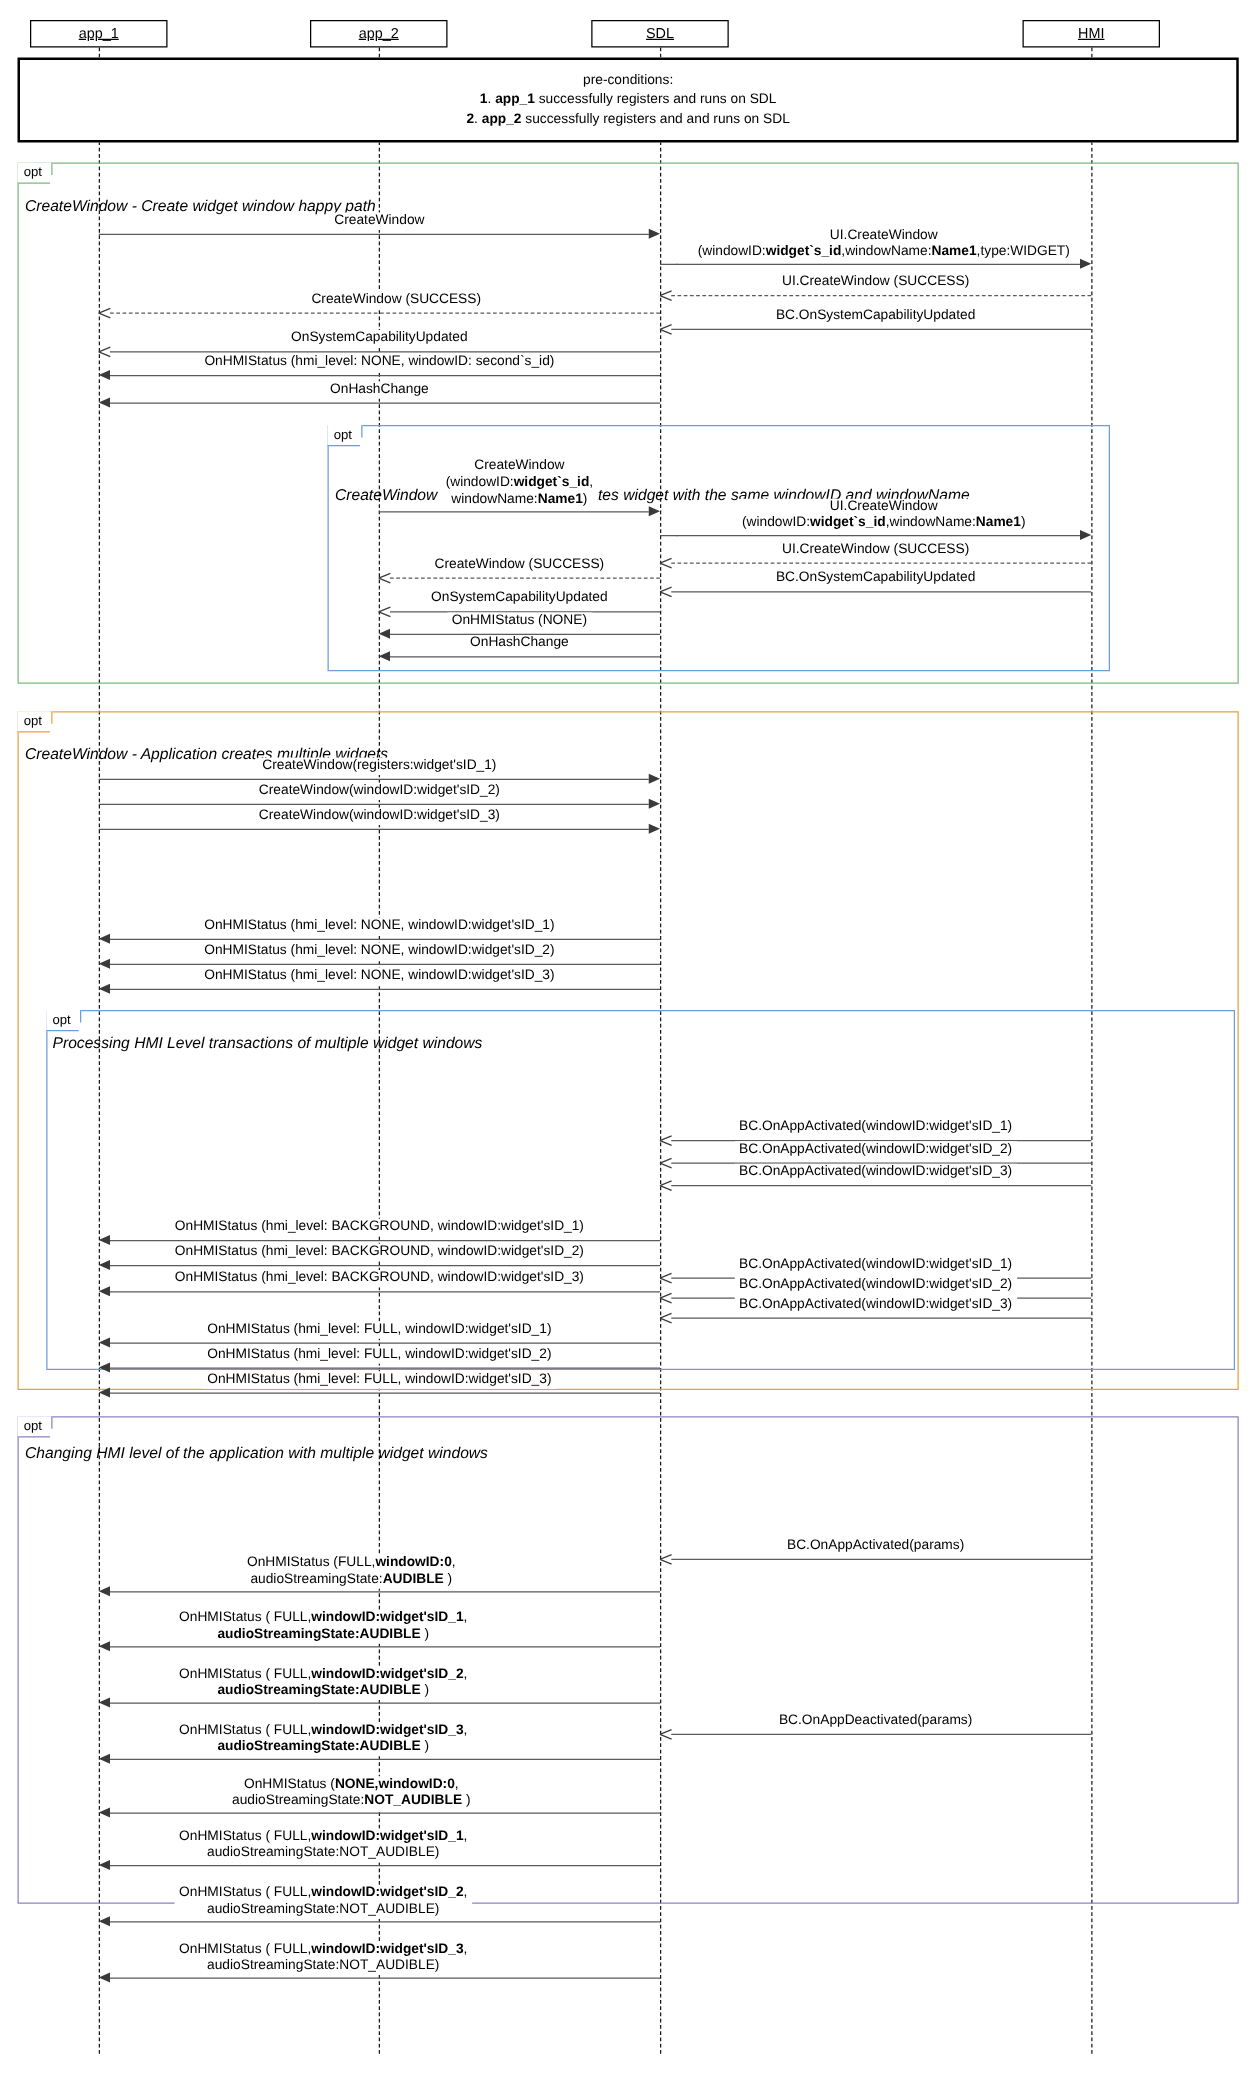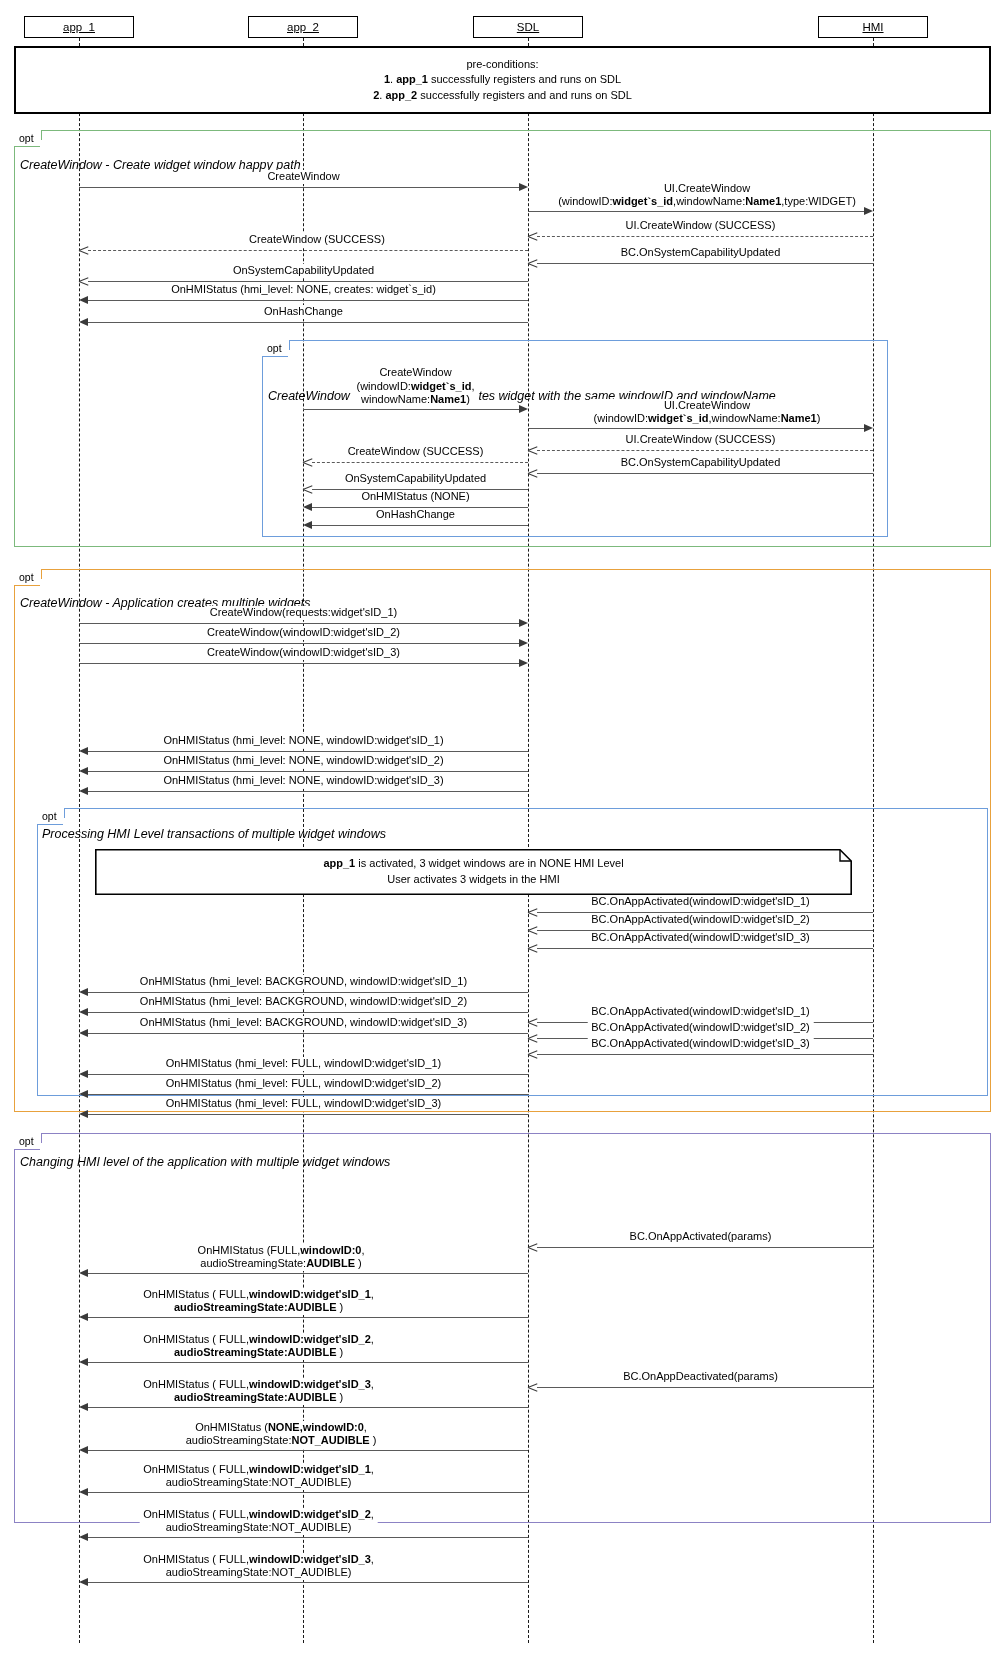--- a/index.html
+++ b/index.html
@@ -226,21 +226,21 @@
 
   <div class="msg" style="left:79px; top:281px; width:449px;">
     <div class="mline" style="left:9px; width:440px;"></div>
     <div class="arrowhead open-left" style="left:0px; top:-4.5px;"></div>
     <div class="mlabel above" style="left:50%;">OnSystemCapabilityUpdated</div>
   </div>
 
   <div class="msg" style="left:79px; top:300px; width:449px;">
     <div class="mline" style="left:9px; width:440px;"></div>
     <div class="arrowhead left" style="left:0px;"></div>
-    <div class="mlabel above" style="left:50%;">OnHMIStatus (hmi_level: NONE, creates: widget`s_id)</div>
+    <div class="mlabel above" style="left:50%;">OnHMIStatus (hmi_level: NONE, windowID: second`s_id)</div>
   </div>
 
   <div class="msg" style="left:79px; top:322px; width:449px;">
     <div class="mline" style="left:9px; width:440px;"></div>
     <div class="arrowhead left" style="left:0px;"></div>
     <div class="mlabel above" style="left:50%;">OnHashChange</div>
   </div>
 
   <div class="frag blue" style="left:262px; top:340px; width:626px; height:197px;">
     <div class="frag-box"></div>
@@ -299,21 +299,21 @@
 
   <div class="frag orange" style="left:14px; top:569px; width:977px; height:543px;">
     <div class="frag-box"></div>
     <div class="opt-tab">opt</div>
   </div>
   <div class="frag-title" style="left:20px; top:596px;">CreateWindow - Application creates multiple widgets</div>
 
   <div class="msg" style="left:79px; top:623px; width:449px;">
     <div class="mline" style="left:0; width:440px;"></div>
     <div class="arrowhead right" style="left:440px;"></div>
-    <div class="mlabel above" style="left:50%;">CreateWindow(requests:widget'sID_1)</div>
+    <div class="mlabel above" style="left:50%;">CreateWindow(registers:widget'sID_1)</div>
   </div>
   <div class="msg" style="left:79px; top:643px; width:449px;">
     <div class="mline" style="left:0; width:440px;"></div>
     <div class="arrowhead right" style="left:440px;"></div>
     <div class="mlabel above" style="left:50%;">CreateWindow(windowID:widget'sID_2)</div>
   </div>
   <div class="msg" style="left:79px; top:663px; width:449px;">
     <div class="mline" style="left:0; width:440px;"></div>
     <div class="arrowhead right" style="left:440px;"></div>
     <div class="mlabel above" style="left:50%;">CreateWindow(windowID:widget'sID_3)</div>
@@ -335,28 +335,20 @@
     <div class="arrowhead left" style="left:0px;"></div>
     <div class="mlabel above" style="left:50%;">OnHMIStatus (hmi_level: NONE, windowID:widget'sID_3)</div>
   </div>
 
   <div class="frag blue" style="left:37px; top:808px; width:951px; height:288px;">
     <div class="frag-box"></div>
     <div class="opt-tab">opt</div>
   </div>
   <div class="frag-title" style="left:42px; top:827px;">Processing HMI Level transactions of multiple widget windows</div>
 
-  <div class="note" style="left:95px; top:849px; width:757px; height:46px;">
-    <svg class="nbg" viewBox="0 0 757 46" preserveAspectRatio="none">
-      <path d="M0.8,0.8 L745,0.8 L756.2,12 L756.2,45.2 L0.8,45.2 Z" fill="#fff" stroke="#000" stroke-width="1.6"></path>
-      <path d="M745,0.8 L745,12 L756.2,12" fill="none" stroke="#000" stroke-width="1.4"></path>
-    </svg>
-    <div class="ntext"><b>app_1</b> is activated, 3 widget windows are in NONE HMI Level</div>
-    <div class="ntext">User activates 3 widgets in the HMI</div>
-  </div>
 
   <div class="msg" style="left:528px; top:912px; width:345px;">
     <div class="mline" style="left:9px; width:336px;"></div>
     <div class="arrowhead open-left" style="left:0px; top:-4.5px;"></div>
     <div class="mlabel above" style="left:50%;">BC.OnAppActivated(windowID:widget'sID_1)</div>
   </div>
   <div class="msg" style="left:528px; top:930px; width:345px;">
     <div class="mline" style="left:9px; width:336px;"></div>
     <div class="arrowhead open-left" style="left:0px; top:-4.5px;"></div>
     <div class="mlabel above" style="left:50%;">BC.OnAppActivated(windowID:widget'sID_2)</div>

